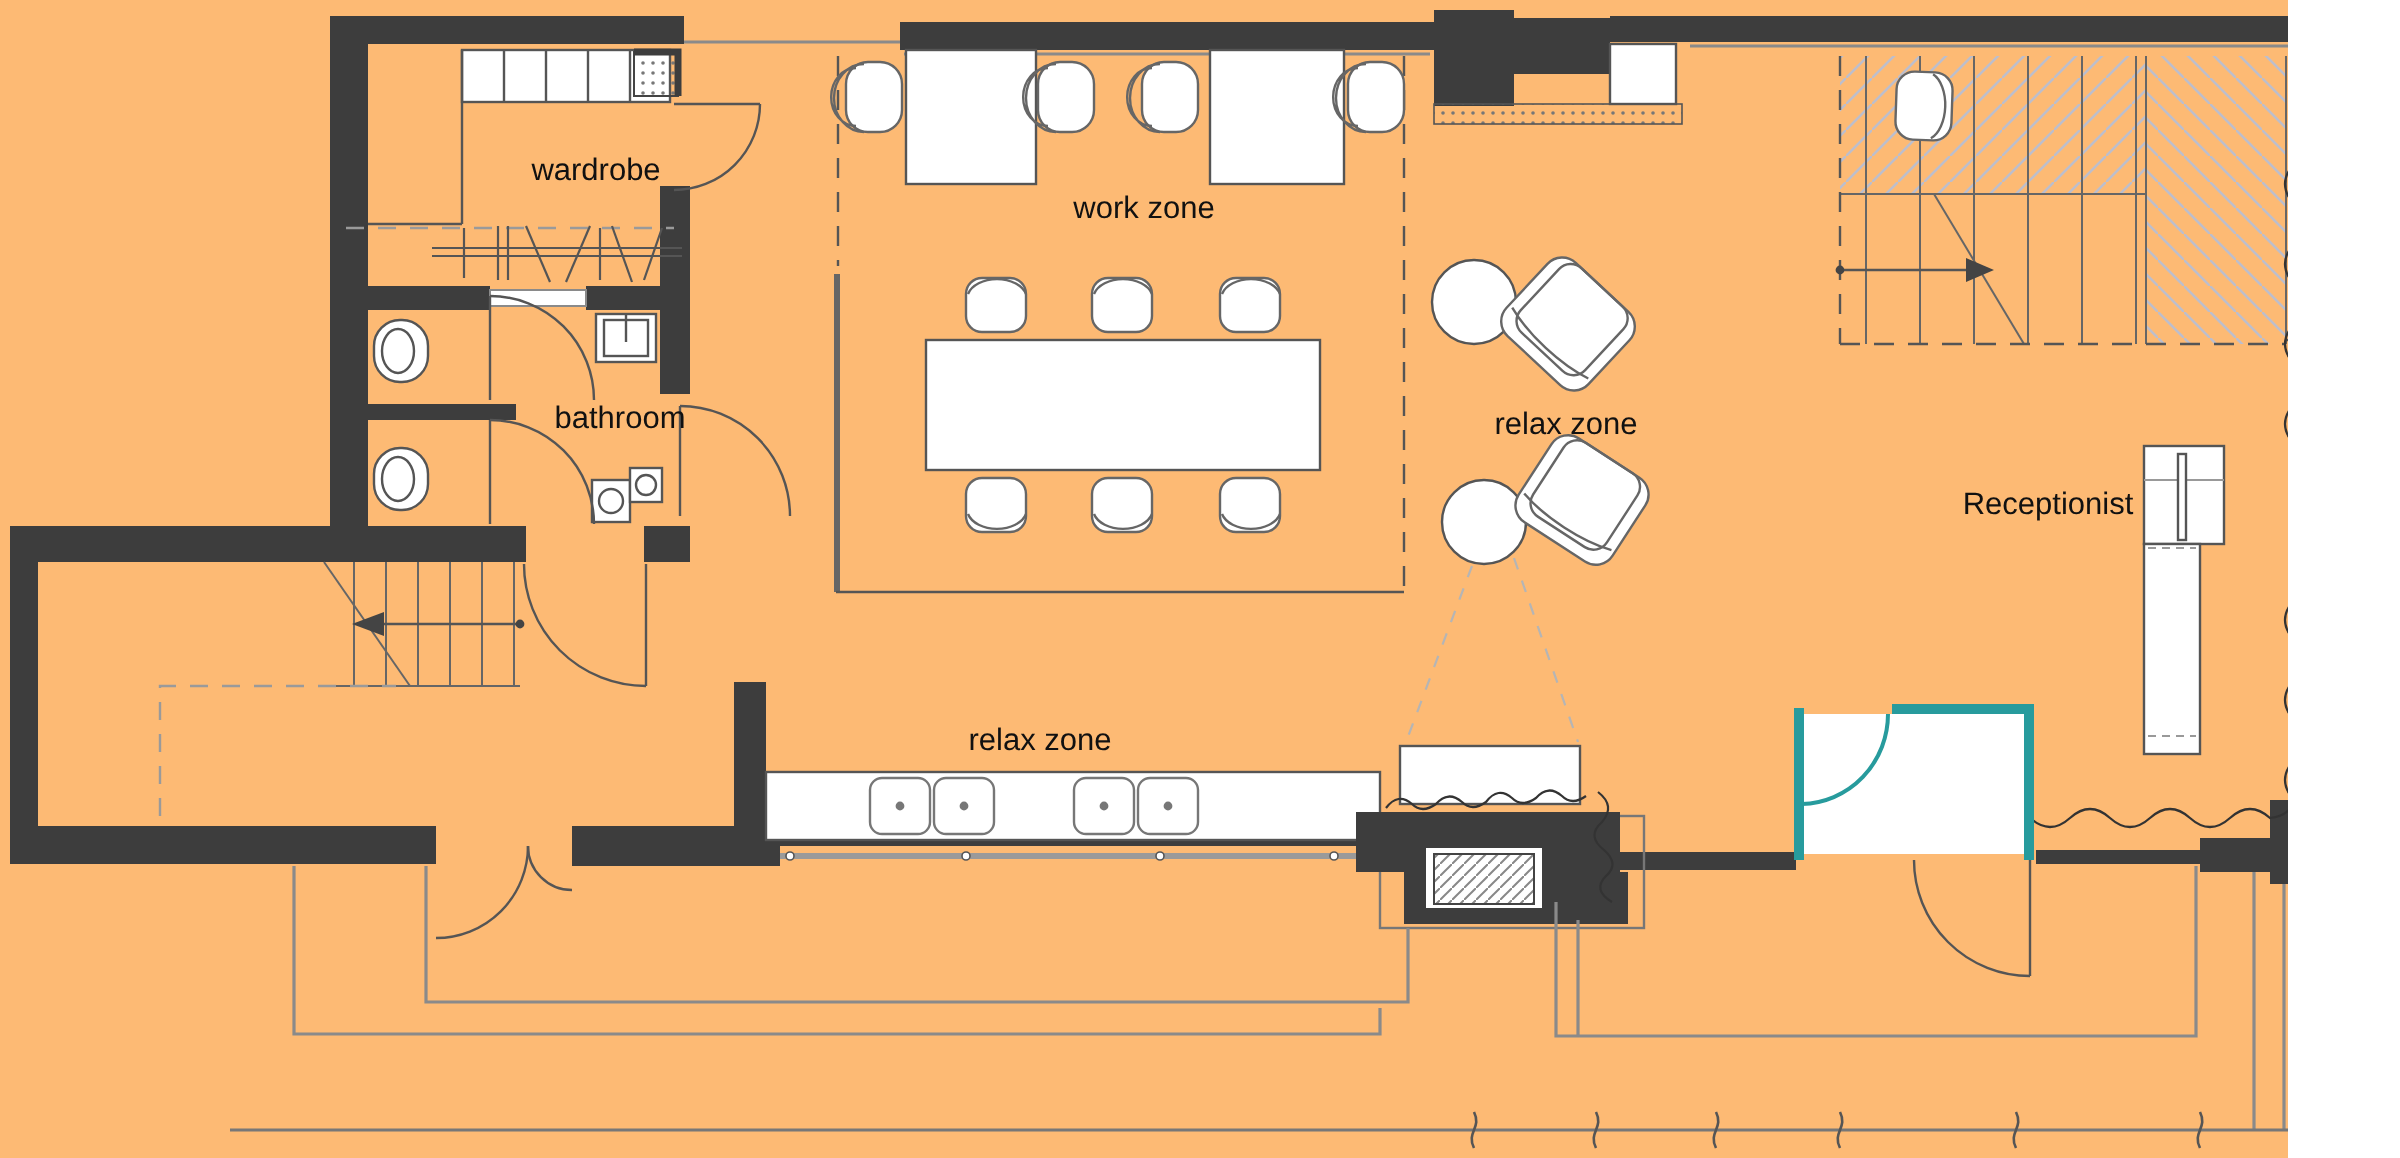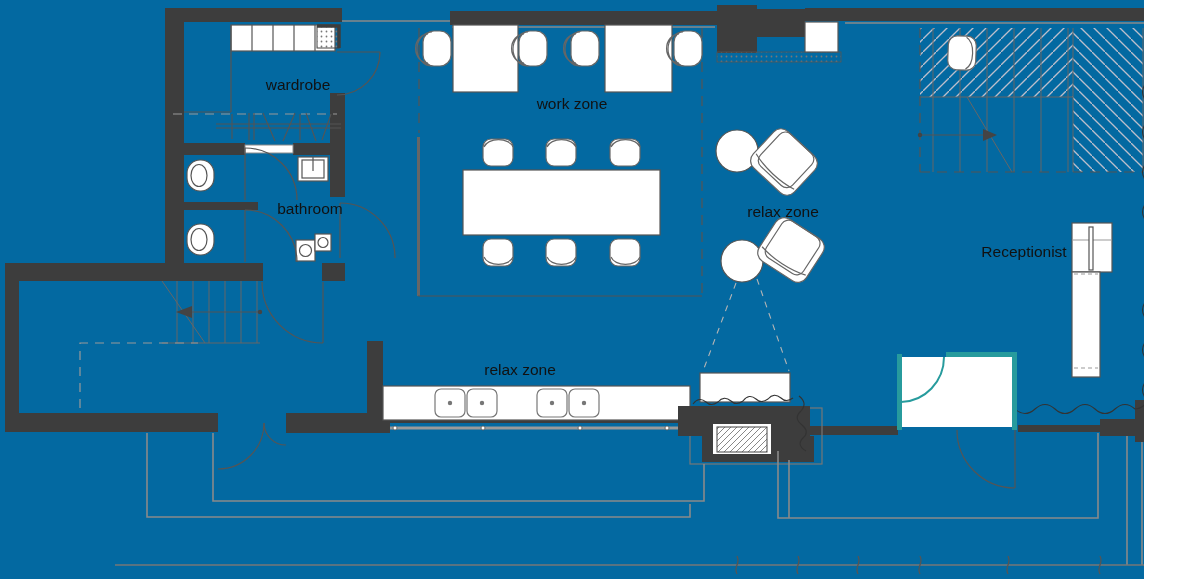--- a/index.html
+++ b/index.html
@@ -1,16 +1,16 @@
 <!DOCTYPE html>
 <html><head>
 <meta charset="utf-8">
 <style>
   html,body{margin:0;padding:0;background:#ffffff;}
-  .stage{position:relative;width:1144px;height:579px;background:#0369a1;overflow:hidden;
+  .stage{position:relative;width:1144px;height:579px;background:#fdba74;overflow:hidden;
          font-family:"Liberation Sans", sans-serif;text-decoration:underline;}
   svg{display:block;}
   .lbl{font-family:"Liberation Sans", sans-serif;font-size:15.5px;fill:#111111;}
   .wall{fill:#3d3d3d;stroke:none;}
   .thin{stroke:#555555;fill:none;stroke-width:1.2;}
   .thin2{stroke:#555555;fill:white;stroke-width:1.2;}
   .lite{stroke:#8a8a8a;fill:none;stroke-width:1.6;}
   .dash{stroke:#555555;fill:none;stroke-width:1.2;stroke-dasharray:10 7;}
   .dashlite{stroke:#9a9a9a;fill:none;stroke-width:1.2;stroke-dasharray:9 7;}
   .cone{stroke:#b5b5b5;fill:none;stroke-width:1.1;stroke-dasharray:6 6;}

